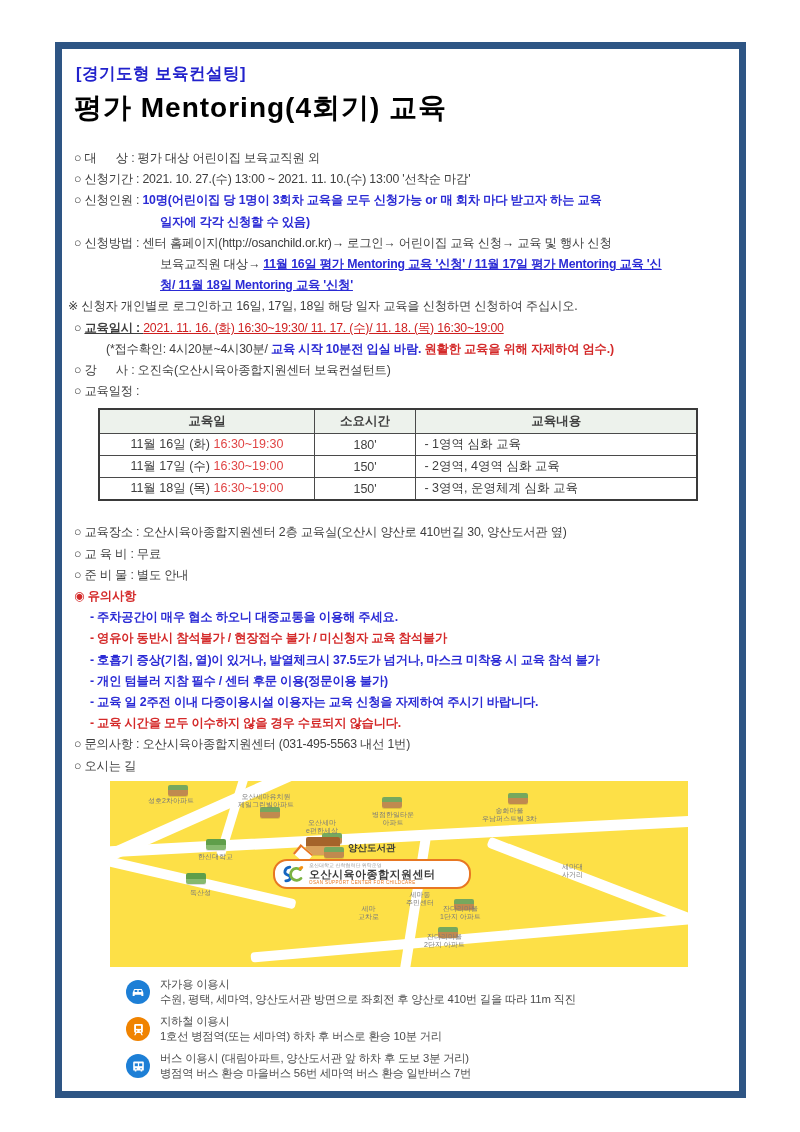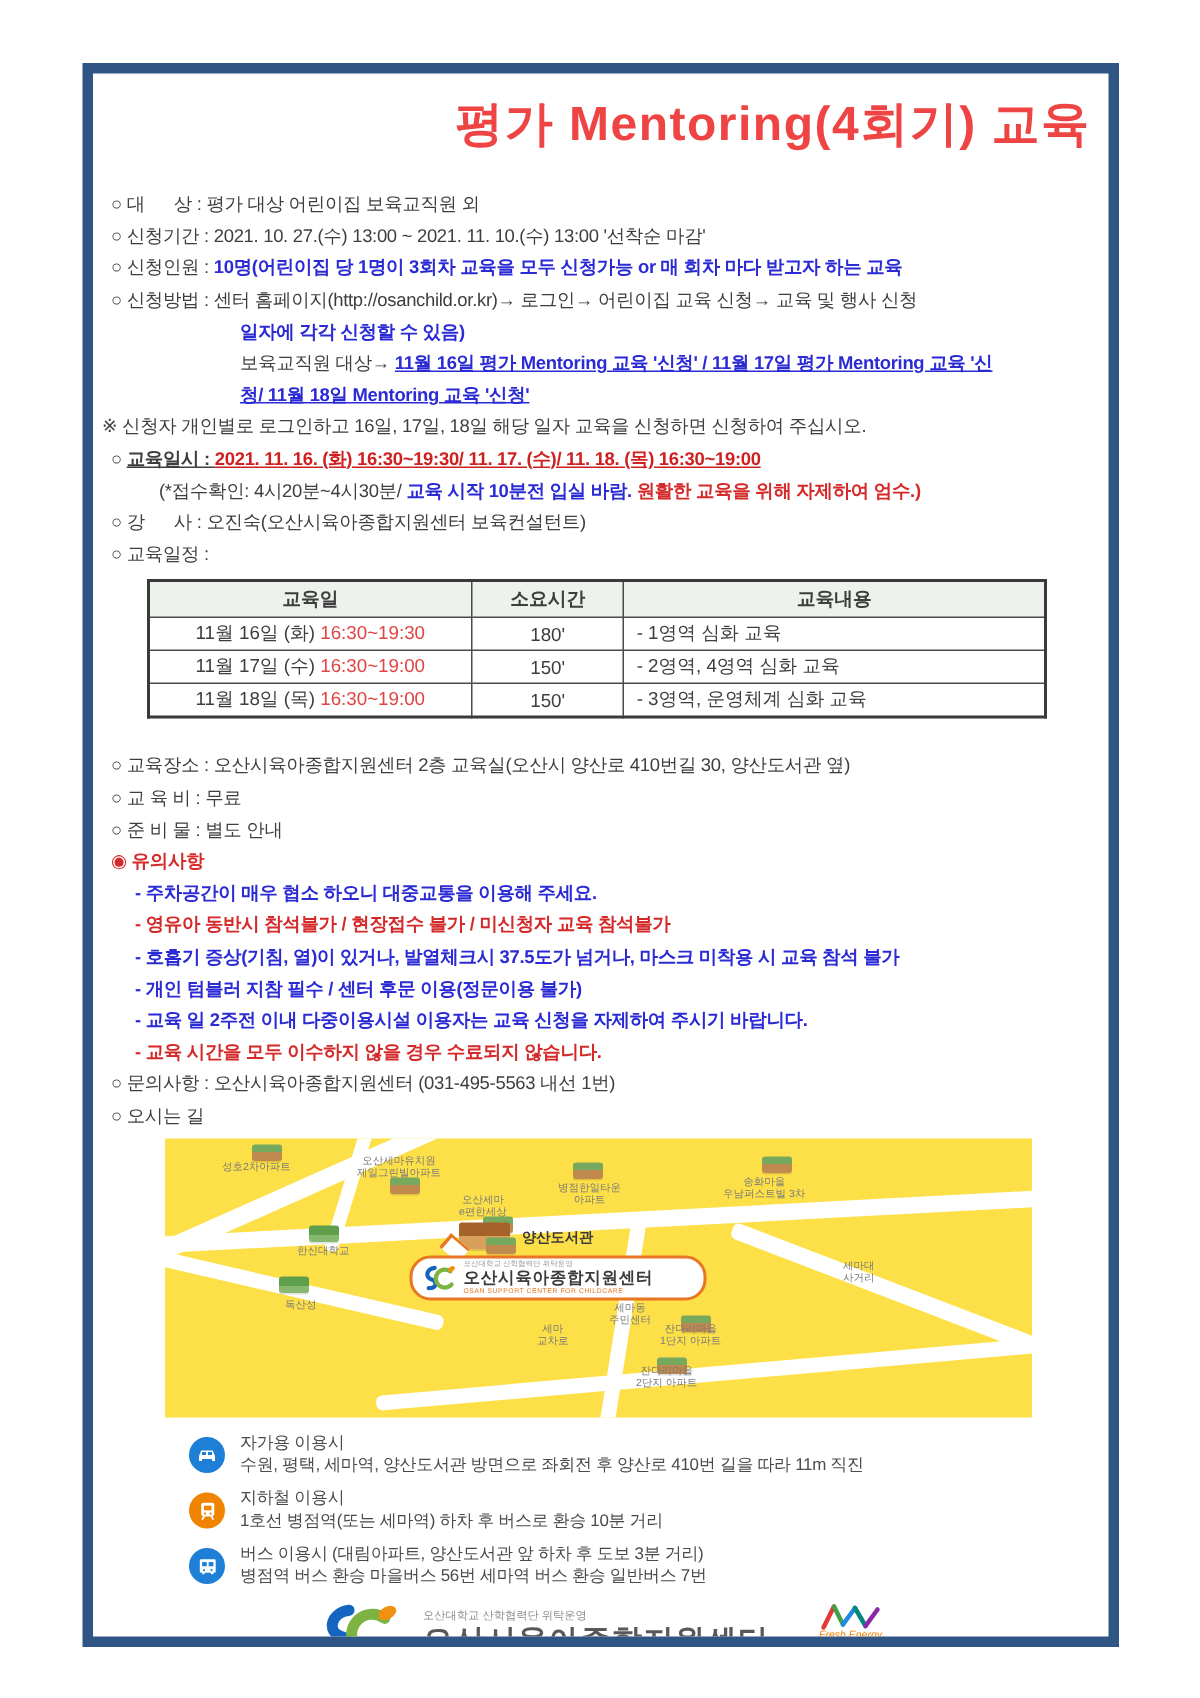--- a/index.html
+++ b/index.html
@@ -1,32 +1,32 @@
 <!DOCTYPE html>
 <html><head>
 <meta charset="utf-8">
 <style>
   html,body{margin:0;padding:0;background:#fff;}
   body{width:800px;height:1132px;position:relative;font-family:"Liberation Sans","DejaVu Sans",sans-serif;}
   .frame{position:absolute;left:55px;top:42px;width:691px;height:1056px;box-sizing:border-box;
          border:7px solid #2e5584;background:#fff;padding:8px 12px 0 12px;overflow:hidden;}
   .cat{margin:6px 0 0 2px;font-size:16.5px;font-weight:700;color:#2222cc;letter-spacing:0.5px;}
-  .title{text-align:right;font-size:32px;font-weight:800;color:#ef4444;margin:4px 0 10px 0;letter-spacing:1px;}
+  .title{text-align:left;font-size:28px;font-weight:800;color:#000000;margin:4px 0 10px 0;letter-spacing:1px;}
   
   .lines{color:#3e3e3e;margin-top:21px;}
   .line{white-space:pre-wrap;font-size:12.3px;line-height:21.2px;letter-spacing:-0.2px;
         padding-left:86px;text-indent:-86px;}
   .cont{text-indent:0;}
   .star{text-indent:-92px;}
   .sub{padding-left:118px;text-indent:-86px;}
   .note{padding-left:102px;text-indent:-86px;}
   .c-b{color:#2b2bd5;font-weight:700;}
   .c-r{color:#d42a2a;font-weight:700;}
   .c-lk{color:#2b2bd5;font-weight:700;text-decoration:underline;}
-  .c-ru{color:#cf2020;font-weight:700;text-decoration:underline;text-align:right;}
+  .c-ru{color:#cf2020;font-weight:400;text-decoration:underline;text-align:right;}
   .c-du{font-weight:700;text-decoration:underline;}
   
   .sched{border-collapse:collapse;margin:6px 0 6px 24px;width:600px;font-size:12.5px;color:#3e3e3e;
          border:2px solid #3a3a3a;}
   .sched th,.sched td{border:1px solid #4a4a4a;padding:1px 4px;height:19px;}
   .sched thead th{background:#edf2ec;font-weight:700;text-align:center;height:21px;}
   .sched td.c1,.sched td.c2{text-align:center;}
   .sched td.c3{text-align:left;padding-left:8px;}
   .time{color:#e04545;}
   
@@ -64,28 +64,29 @@
   .f-big{font-size:20px;font-weight:700;color:#585858;letter-spacing:1px;}
   .osan{display:flex;flex-direction:column;align-items:center;margin-left:18px;}
   .o-tag{font-size:7px;color:#f08300;font-style:italic;line-height:1;}
   .o-name{font-size:13px;font-weight:800;color:#1f3864;letter-spacing:1.5px;line-height:1.1;}
 </style>
 </head>
 <body>
 
 <div class="frame">
 
+  <div class="cat">[경기도형 보육컨설팅]</div>
   <div class="title">평가 Mentoring(4회기) 교육</div>
 
   <div id="lines-top" class="lines">
       <div class="line"><span>○ 대      상 : 평가 대상 어린이집 보육교직원 외</span></div>
       <div class="line"><span>○ 신청기간 : 2021. 10. 27.(수) 13:00 ~ 2021. 11. 10.(수) 13:00 '선착순 마감'</span></div>
       <div class="line"><span>○ 신청인원 : </span><span class="c-b">10명(어린이집 당 1명이 3회차 교육을 모두 신청가능 or 매 회차 마다 받고자 하는 교육</span></div>
+      <div class="line cont"><span class="c-b">일자에 각각 신청할 수 있음)</span></div>
       <div class="line"><span>○ 신청방법 : 센터 홈페이지(http://osanchild.or.kr)→ 로그인→ 어린이집 교육 신청→ 교육 및 행사 신청</span></div>
-      <div class="line cont"><span class="c-b">일자에 각각 신청할 수 있음)</span></div>
       <div class="line cont"><span>보육교직원 대상→ </span><span class="c-lk">11월 16일 평가 Mentoring 교육 '신청' / 11월 17일 평가 Mentoring 교육 '신</span></div>
       <div class="line cont"><span class="c-lk">청/ 11월 18일 Mentoring 교육 '신청'</span></div>
       <div class="line star"><span>※ 신청자 개인별로 로그인하고 16일, 17일, 18일 해당 일자 교육을 신청하면 신청하여 주십시오.</span></div>
       <div class="line"><span>○ </span><span class="c-du">교육일시 : </span><span class="c-ru">2021. 11. 16. (화) 16:30~19:30/ 11. 17. (수)/ 11. 18. (목) 16:30~19:00</span></div>
       <div class="line sub"><span>(*접수확인: 4시20분~4시30분/ </span><span class="c-b">교육 시작 10분전 입실 바람. </span><span class="c-r">원활한 교육을 위해 자제하여 엄수.)</span></div>
       <div class="line"><span>○ 강      사 : 오진숙(오산시육아종합지원센터 보육컨설턴트)</span></div>
       <div class="line"><span>○ 교육일정 :</span></div>
     </div>
 
   <table class="sched">

